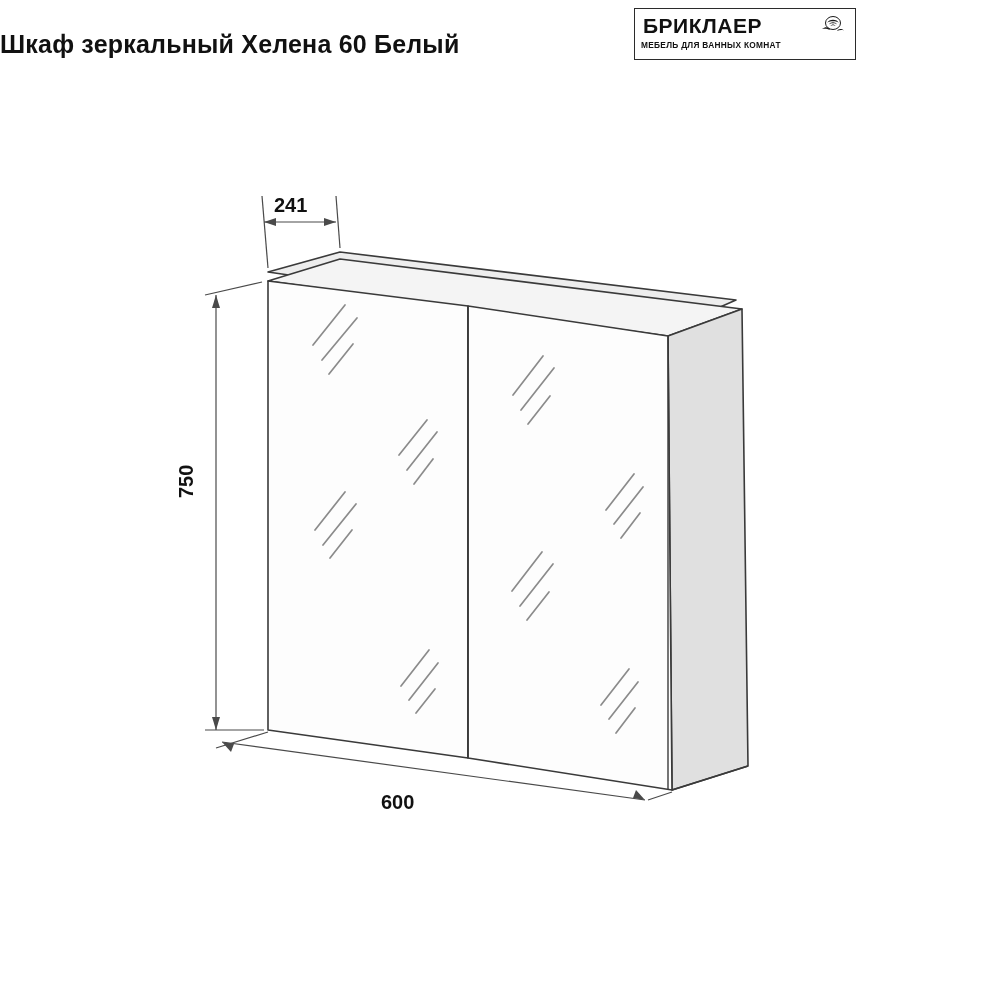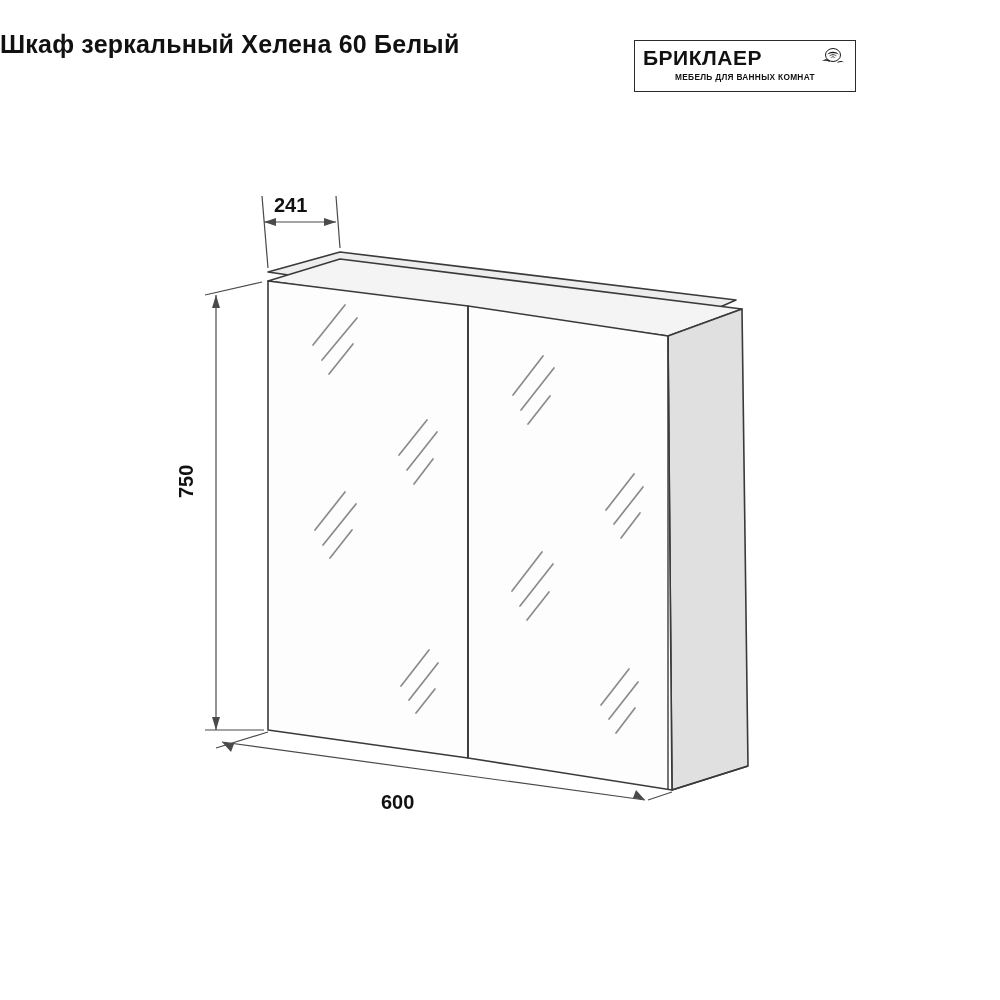--- a/index.html
+++ b/index.html
@@ -37,45 +37,44 @@
 
   #logo-box {
     position: absolute;
     left: 634px;
     top: 8px;
     width: 222px;
     height: 52px;
     border: 1px solid #2b2b2b;
     background: #ffffff;
     box-sizing: border-box;
-    margin-top: 32px;
   }
   #logo-word {
     position: absolute;
     left: 8px;
     top: 5px;
     font-size: 21px;
     font-weight: bold;
     letter-spacing: 0.5px;
     color: #111111;
     white-space: nowrap;
   }
   #logo-rose {
     position: absolute;
     right: 9px;
     top: 4px;
     width: 26px;
     height: 22px;
   }
   #logo-sub {
     position: absolute;
-    left: 0;
+    left: 6px;
     right: 0;
     top: 31px;
-    text-align: center;
+    text-align: left;
     font-size: 8.3px;
     font-weight: bold;
     letter-spacing: 0.3px;
     color: #111111;
     white-space: nowrap;
   }
 
   
   #drawing {
     position: absolute;

